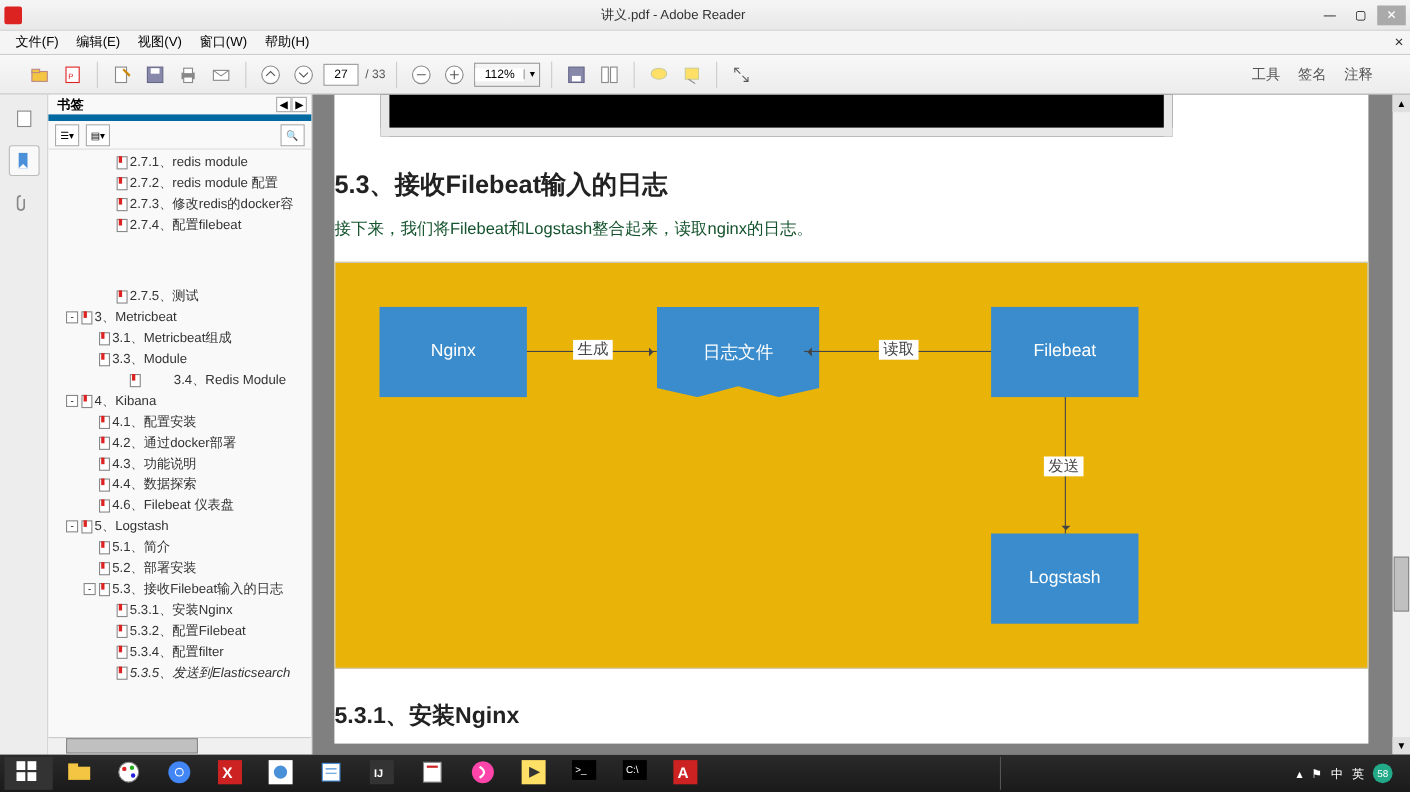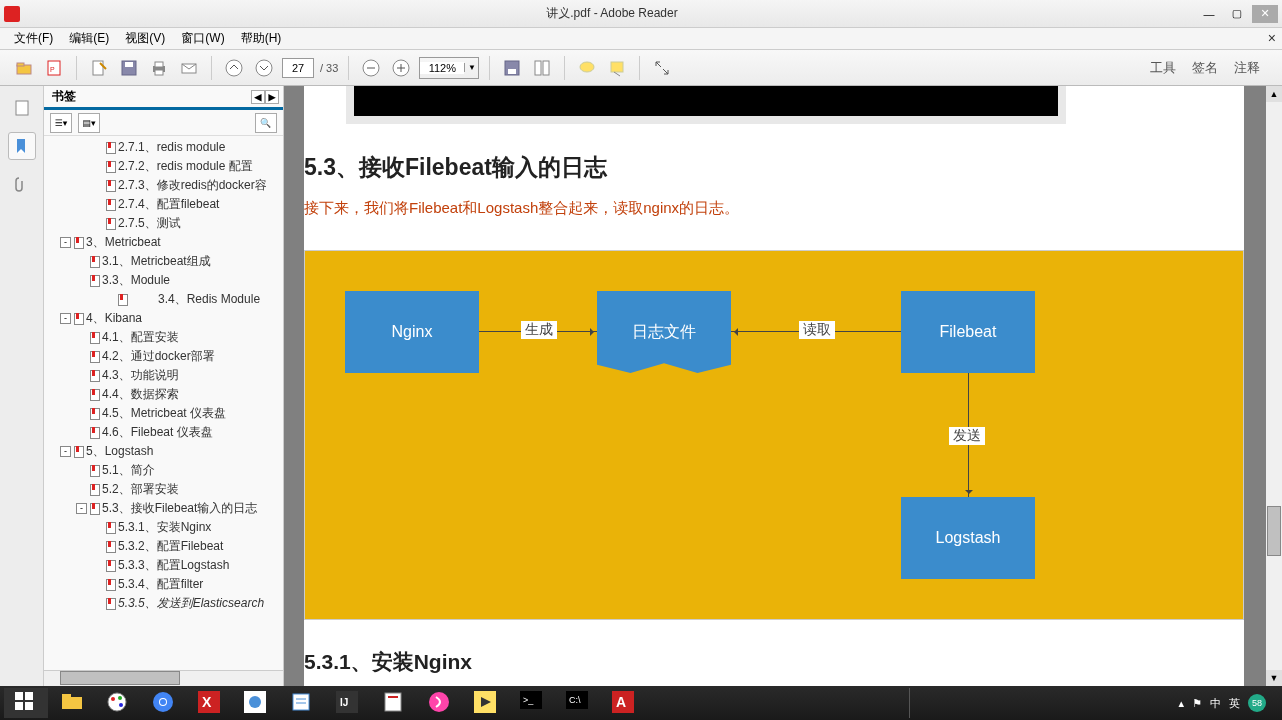--- a/index.html
+++ b/index.html
@@ -12,42 +12,42 @@
 .titlebar .win-controls { display: flex; gap: 2px; }
 .titlebar .win-btn { width: 26px; height: 18px; display: flex; align-items: center; justify-content: center; font-size: 11px; cursor: pointer; }
 .titlebar .win-btn.close { background: #aaa; color: #fff; }
 
 
 .menubar { height: 22px; background: #f5f5f5; display: flex; align-items: center; padding: 0 6px; font-size: 12px; border-bottom: 1px solid #ccc; position: relative; }
 .menubar .menu-item { padding: 2px 8px; cursor: pointer; }
 .menubar .menu-close { position: absolute; right: 6px; top: 2px; font-size: 14px; cursor: pointer; color: #333; }
 
 
-.toolbar { height: 36px; background: linear-gradient(#f8f8f8, #ececec); display: flex; align-items: center; padding: 0 12px; border-bottom: 1px solid #bbb; gap: 6px; }
+.toolbar { height: 36px; background: linear-gradient(#f8f8f8, #ececec); display: flex; align-items: center; padding: 0 24px; border-bottom: 1px solid #bbb; gap: 6px; }
 .toolbar .tbtn { width: 24px; height: 24px; display: flex; align-items: center; justify-content: center; cursor: pointer; border-radius: 3px; }
 .toolbar .sep { width: 1px; height: 24px; background: #ccc; margin: 0 4px; }
 .toolbar .page-input { width: 32px; height: 20px; text-align: center; font-size: 11px; border: 1px solid #999; }
 .toolbar .page-total { font-size: 11px; color: #555; }
 .toolbar .zoom-box { height: 22px; border: 1px solid #999; display: flex; align-items: center; }
 .toolbar .zoom-val { width: 44px; text-align: center; font-size: 11px; border: none; }
 .toolbar .zoom-arrow { width: 14px; text-align: center; font-size: 8px; border-left: 1px solid #999; cursor: pointer; }
 .toolbar .spacer { flex: 1; }
 .toolbar .right-panel { display: flex; gap: 16px; font-size: 13px; color: #555; padding-right: 10px; }
 .toolbar .right-panel span { cursor: pointer; }
 
 
 .main { display: flex; height: calc(720px - 28px - 22px - 36px - 34px); }
 
 
 .left-tabs { width: 44px; background: #ededed; border-right: 1px solid #ccc; display: flex; flex-direction: column; align-items: center; padding-top: 8px; gap: 10px; }
 .left-tabs .ltab { width: 28px; height: 28px; display: flex; align-items: center; justify-content: center; cursor: pointer; border-radius: 3px; }
 .left-tabs .ltab.active { background: #f9f9f9; border: 1px solid #bbb; }
 
 .sidebar { width: 240px; background: #f9f9f9; border-right: 1px solid #ccc; display: flex; flex-direction: column; }
-.sidebar-header { height: 24px; display: flex; align-items: center; padding: 0 8px; font-size: 12px; font-weight: bold; border-bottom: 3px solid #0369a1; position: relative; }
+.sidebar-header { height: 24px; display: flex; align-items: center; padding: 0 8px; font-size: 12px; font-weight: bold; border-bottom: 6px solid #0369a1; position: relative; }
 .sidebar-header .nav-arrows { position: absolute; right: 4px; display: flex; gap: 0; }
 .sidebar-header .nav-arrows span { width: 14px; height: 14px; border: 1px solid #aaa; font-size: 9px; text-align: center; line-height: 12px; cursor: pointer; background: #fff; }
 .sidebar-tools { height: 26px; display: flex; align-items: center; padding: 0 6px; gap: 6px; border-bottom: 1px solid #ddd; position: relative; }
 .sidebar-tools .st-btn { width: 22px; height: 20px; border: 1px solid #aaa; background: #fff; cursor: pointer; font-size: 9px; display: flex; align-items: center; justify-content: center; }
 .sidebar-tools .st-right { position: absolute; right: 6px; }
 
 .tree { flex: 1; overflow-y: auto; font-size: 12px; padding: 2px 0; }
 .tree-item { display: flex; align-items: center; height: 19px; cursor: pointer; white-space: nowrap; overflow: hidden; }
 .tree-item .toggle { width: 11px; height: 11px; border: 1px solid #888; font-size: 9px; line-height: 9px; text-align: center; margin-right: 3px; background: #fff; cursor: pointer; }
 .tree-item .toggle-spacer { width: 14px; }
@@ -63,26 +63,26 @@
 .doc-area { flex: 1; background: #808080; position: relative; overflow: hidden; }
 .doc-scroll { position: absolute; right: 0; top: 0; bottom: 0; width: 16px; background: #f0f0f0; }
 .doc-scroll .thumb { position: absolute; left: 1px; right: 1px; top: 420px; height: 50px; background: #c0c0c0; border: 1px solid #888; }
 .doc-scroll .arrow { position: absolute; left: 0; right: 0; height: 16px; background: #e0e0e0; text-align: center; font-size: 9px; line-height: 16px; }
 .doc-scroll .arrow.up { top: 0; }
 .doc-scroll .arrow.down { bottom: 0; }
 
 .page { position: absolute; left: 20px; top: 0; width: 940px; background: #fff; padding: 0; }
 .black-bar { margin-left: 42px; width: 720px; height: 38px; background: #000; border: 8px solid #e8e8e8; border-top: none; }
 .page h2 { margin: 28px 0 16px 0; font-size: 23px; font-weight: bold; color: #222; }
-.page p { font-size: 15px; color: #c2410c; margin-bottom: 32px; }
+.page p { font-size: 15px; color: #14532d; margin-bottom: 20px; }
 
 .diagram { border: 1px solid #ccc; padding: 40px 30px 40px 30px; margin-bottom: 28px; position: relative; height: 370px; background: #eab308; }
 .dg-box { position: absolute; background: #3b8ccc; color: #fff; display: flex; align-items: center; justify-content: center; font-size: 16px; }
 .dg-box.nginx { left: 40px; top: 40px; width: 134px; height: 82px; }
-.dg-box.logfile { left: 292px; top: 40px; width: 134px; height: 82px; clip-path: polygon(0 0, 100% 0, 100% 90%, 75% 100%, 50% 88%, 25% 100%, 0 90%); }
+.dg-box.logfile { left: 292px; top: 40px; width: 148px; height: 82px; clip-path: polygon(0 0, 100% 0, 100% 90%, 75% 100%, 50% 88%, 25% 100%, 0 90%); }
 .dg-box.filebeat { left: 596px; top: 40px; width: 134px; height: 82px; }
 .dg-box.logstash { left: 596px; top: 246px; width: 134px; height: 82px; }
 .dg-arrow { position: absolute; height: 1px; background: #444; }
 .dg-arrow::after { content: ''; position: absolute; right: -1px; top: -3px; border: 4px solid transparent; border-left-color: #444; }
 .dg-arrow.a1 { left: 174px; top: 80px; width: 118px; }
 .dg-arrow.a2 { left: 426px; top: 80px; width: 170px; }
 .dg-arrow.a2::after { left: -1px; right: auto; border-left-color: transparent; border-right-color: #444; }
 .dg-arrow-v { position: absolute; width: 1px; background: #444; }
 .dg-arrow-v::after { content: ''; position: absolute; bottom: -1px; left: -3px; border: 4px solid transparent; border-top-color: #444; }
 .dg-arrow-v.a3 { left: 663px; top: 122px; height: 124px; }
@@ -289,21 +289,21 @@
         <div class="tree-item" style="padding-left: 48px;">
           <span class="toggle-spacer"></span>
           <span class="bm-icon"></span>
           <span class="label">2.7.3、修改redis的docker容</span>
         </div>
         <div class="tree-item" style="padding-left: 48px;">
           <span class="toggle-spacer"></span>
           <span class="bm-icon"></span>
           <span class="label">2.7.4、配置filebeat</span>
         </div>
-        <div class="tree-item" style="padding-left: 48px;">
+        <div class="tree-item" style="padding-left: 48px; margin-top: 46px;">
           <span class="toggle-spacer"></span>
           <span class="bm-icon"></span>
           <span class="label">2.7.5、测试</span>
         </div>
         <div class="tree-item" style="padding-left: 16px;">
           <span class="toggle">-</span>
           <span class="bm-icon"></span>
           <span class="label">3、Metricbeat</span>
         </div>
         <div class="tree-item" style="padding-left: 32px;">
@@ -342,25 +342,20 @@
           <span class="label">4.3、功能说明</span>
         </div>
         <div class="tree-item" style="padding-left: 32px;">
           <span class="toggle-spacer"></span>
           <span class="bm-icon"></span>
           <span class="label">4.4、数据探索</span>
         </div>
         <div class="tree-item" style="padding-left: 32px;">
           <span class="toggle-spacer"></span>
           <span class="bm-icon"></span>
-          <span class="label">4.5、Metricbeat 仪表盘</span>
-        </div>
-        <div class="tree-item" style="padding-left: 32px;">
-          <span class="toggle-spacer"></span>
-          <span class="bm-icon"></span>
           <span class="label">4.6、Filebeat 仪表盘</span>
         </div>
         <div class="tree-item" style="padding-left: 16px;">
           <span class="toggle">-</span>
           <span class="bm-icon"></span>
           <span class="label">5、Logstash</span>
         </div>
         <div class="tree-item" style="padding-left: 32px;">
           <span class="toggle-spacer"></span>
           <span class="bm-icon"></span>
@@ -378,25 +373,20 @@
         </div>
         <div class="tree-item" style="padding-left: 48px;">
           <span class="toggle-spacer"></span>
           <span class="bm-icon"></span>
           <span class="label">5.3.1、安装Nginx</span>
         </div>
         <div class="tree-item" style="padding-left: 48px;">
           <span class="toggle-spacer"></span>
           <span class="bm-icon"></span>
           <span class="label">5.3.2、配置Filebeat</span>
-        </div>
-        <div class="tree-item" style="padding-left: 48px;">
-          <span class="toggle-spacer"></span>
-          <span class="bm-icon"></span>
-          <span class="label">5.3.3、配置Logstash</span>
         </div>
         <div class="tree-item" style="padding-left: 48px;">
           <span class="toggle-spacer"></span>
           <span class="bm-icon"></span>
           <span class="label">5.3.4、配置filter</span>
         </div>
         <div class="tree-item" style="padding-left: 48px; font-style: italic;">
           <span class="toggle-spacer"></span>
           <span class="bm-icon"></span>
           <span class="label">5.3.5、发送到Elasticsearch</span>

